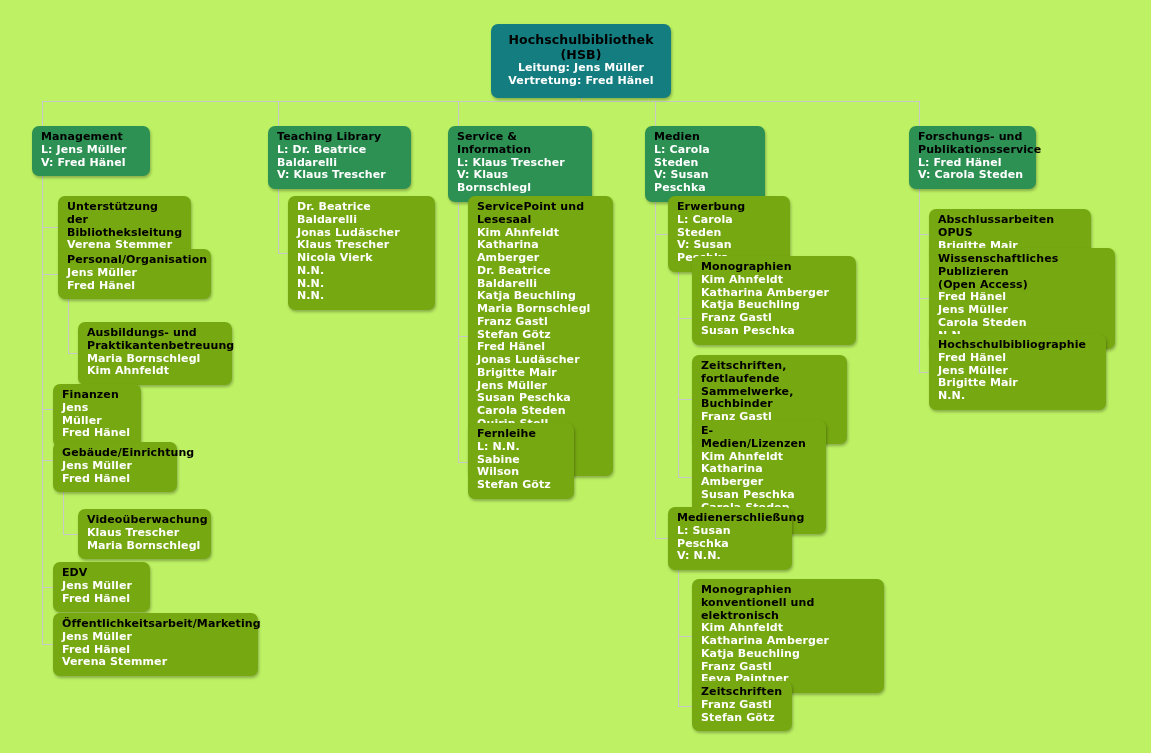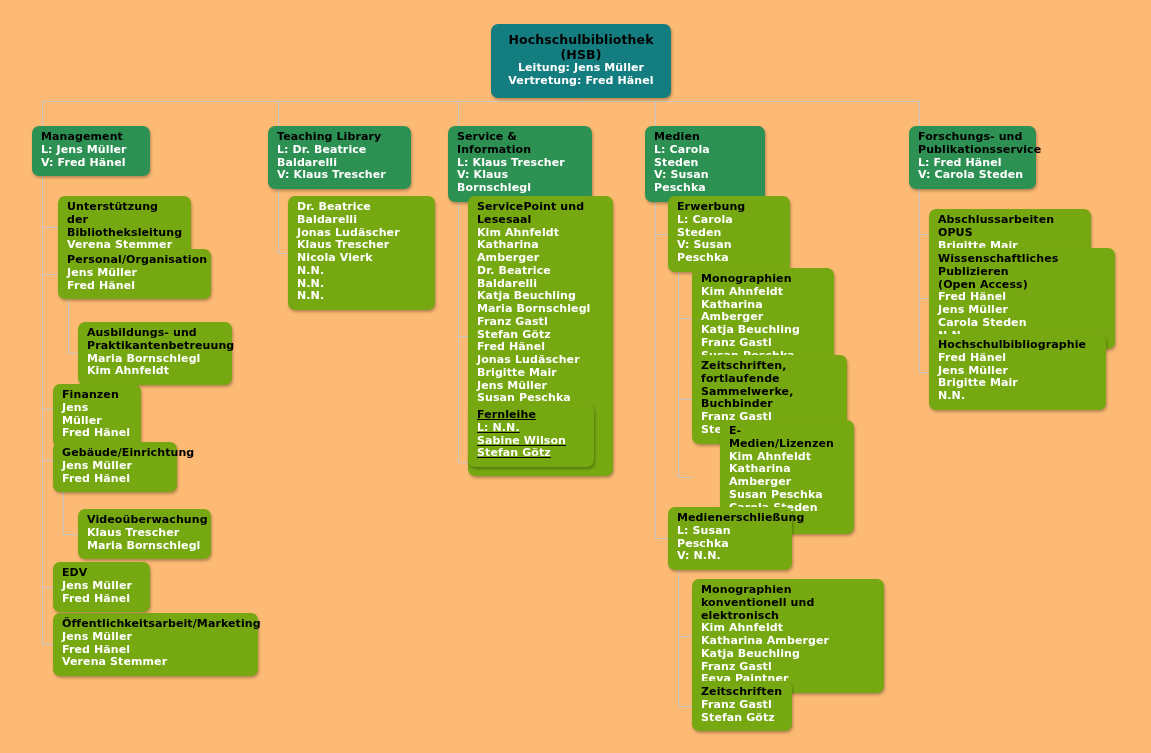--- a/index.html
+++ b/index.html
@@ -5,21 +5,21 @@
   html,body{margin:0;padding:0;background:#ffffff;}
   body{
     font-family:"DejaVu Sans","Liberation Sans",sans-serif;
     -webkit-font-smoothing:antialiased;
   }
   #chart{
     position:relative;
     width:1151px;
     height:753px;
     overflow:hidden;
-    background:#fdba74;
+    background:#bef264;
   }
   #wires{position:absolute;left:0;top:0;width:1151px;height:753px;pointer-events:none;}
 
   .node{
     position:absolute;
     border-radius:7px;
     box-sizing:border-box;
     padding:5px 9px 7px 9px;
     box-shadow:1px 2px 3px rgba(0,0,0,.28);
     line-height:1.16;
@@ -176,51 +176,51 @@
       <span class="sub">Jonas Ludäscher</span>
       <span class="sub">Brigitte Mair</span>
       <span class="sub">Jens Müller</span>
       <span class="sub">Susan Peschka</span>
       <span class="sub">Carola Steden</span>
       <span class="sub">Quirin Stoll</span>
       <span class="sub">Klaus Trescher</span>
       <span class="sub">Nicola Vierk</span>
       <span class="sub">Sabine Wilson</span>
     </div>
-    <div class="node lvl3" style="left: 468px; top: 404px; width: 126px; min-height: 56px; text-decoration: underline;">
+    <div class="node lvl3" style="left: 468px; top: 423px; width: 106px; min-height: 56px;">
       <span class="hdr">Fernleihe</span>
       <span class="sub">L: N.N.</span>
       <span class="sub">Sabine Wilson</span>
       <span class="sub">Stefan Götz</span>
     </div>
     <div class="node lvl2" style="left: 645px; top: 126px; width: 120px; min-height: 44px;">
       <span class="hdr">Medien</span>
       <span class="sub">L: Carola Steden</span>
       <span class="sub">V: Susan Peschka</span>
     </div>
     <div class="node lvl3" style="left: 668px; top: 196px; width: 122px; min-height: 44px;">
       <span class="hdr">Erwerbung</span>
       <span class="sub">L: Carola Steden</span>
       <span class="sub">V: Susan Peschka</span>
     </div>
-    <div class="node lvl3" style="left: 692px; top: 268px; width: 142px; min-height: 79px;">
+    <div class="node lvl3" style="left: 692px; top: 256px; width: 164px; min-height: 79px;">
       <span class="hdr">Monographien</span>
       <span class="sub">Kim Ahnfeldt</span>
       <span class="sub">Katharina Amberger</span>
       <span class="sub">Katja Beuchling</span>
       <span class="sub">Franz Gastl</span>
       <span class="sub">Susan Peschka</span>
     </div>
     <div class="node lvl3" style="left: 692px; top: 355px; width: 155px; min-height: 57px;">
       <span class="hdr">Zeitschriften, fortlaufende</span>
       <span class="hdr">Sammelwerke, Buchbinder</span>
       <span class="sub">Franz Gastl</span>
       <span class="sub">Stefan Götz</span>
     </div>
-    <div class="node lvl3" style="left: 720px; top: 420px; width: 134px; min-height: 79px;">
+    <div class="node lvl3" style="left: 692px; top: 420px; width: 134px; min-height: 79px;">
       <span class="hdr">E-Medien/Lizenzen</span>
       <span class="sub">Kim Ahnfeldt</span>
       <span class="sub">Katharina Amberger</span>
       <span class="sub">Susan Peschka</span>
       <span class="sub">Carola Steden</span>
       <span class="sub">N.N.</span>
     </div>
     <div class="node lvl3" style="left: 668px; top: 507px; width: 124px; min-height: 44px;">
       <span class="hdr">Medienerschließung</span>
       <span class="sub">L: Susan Peschka</span>

